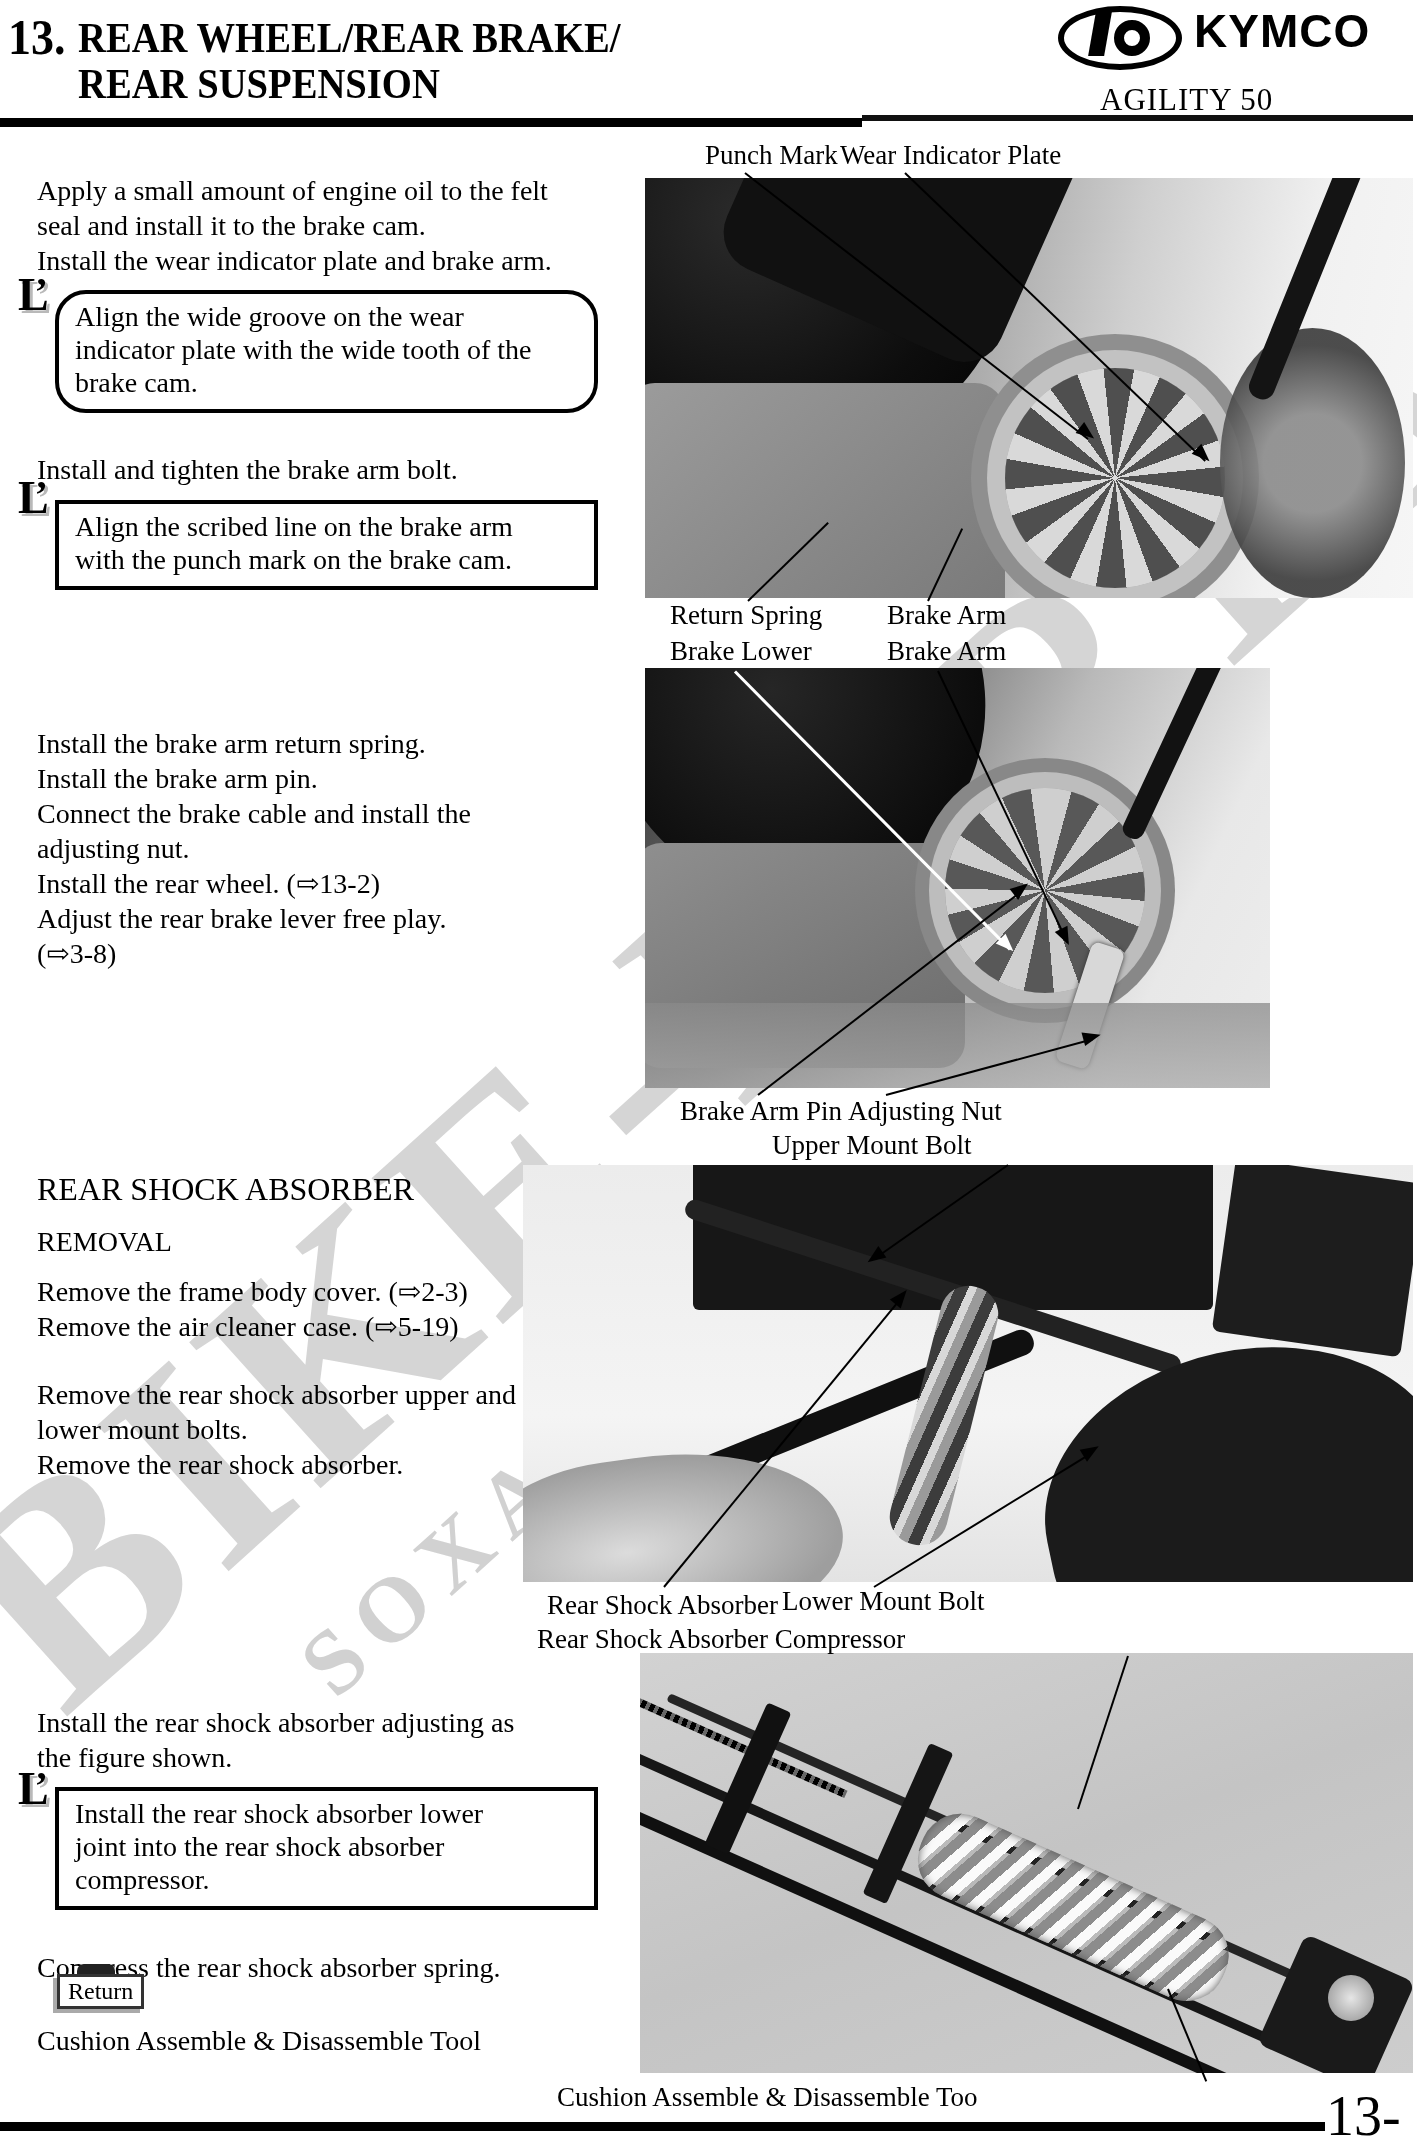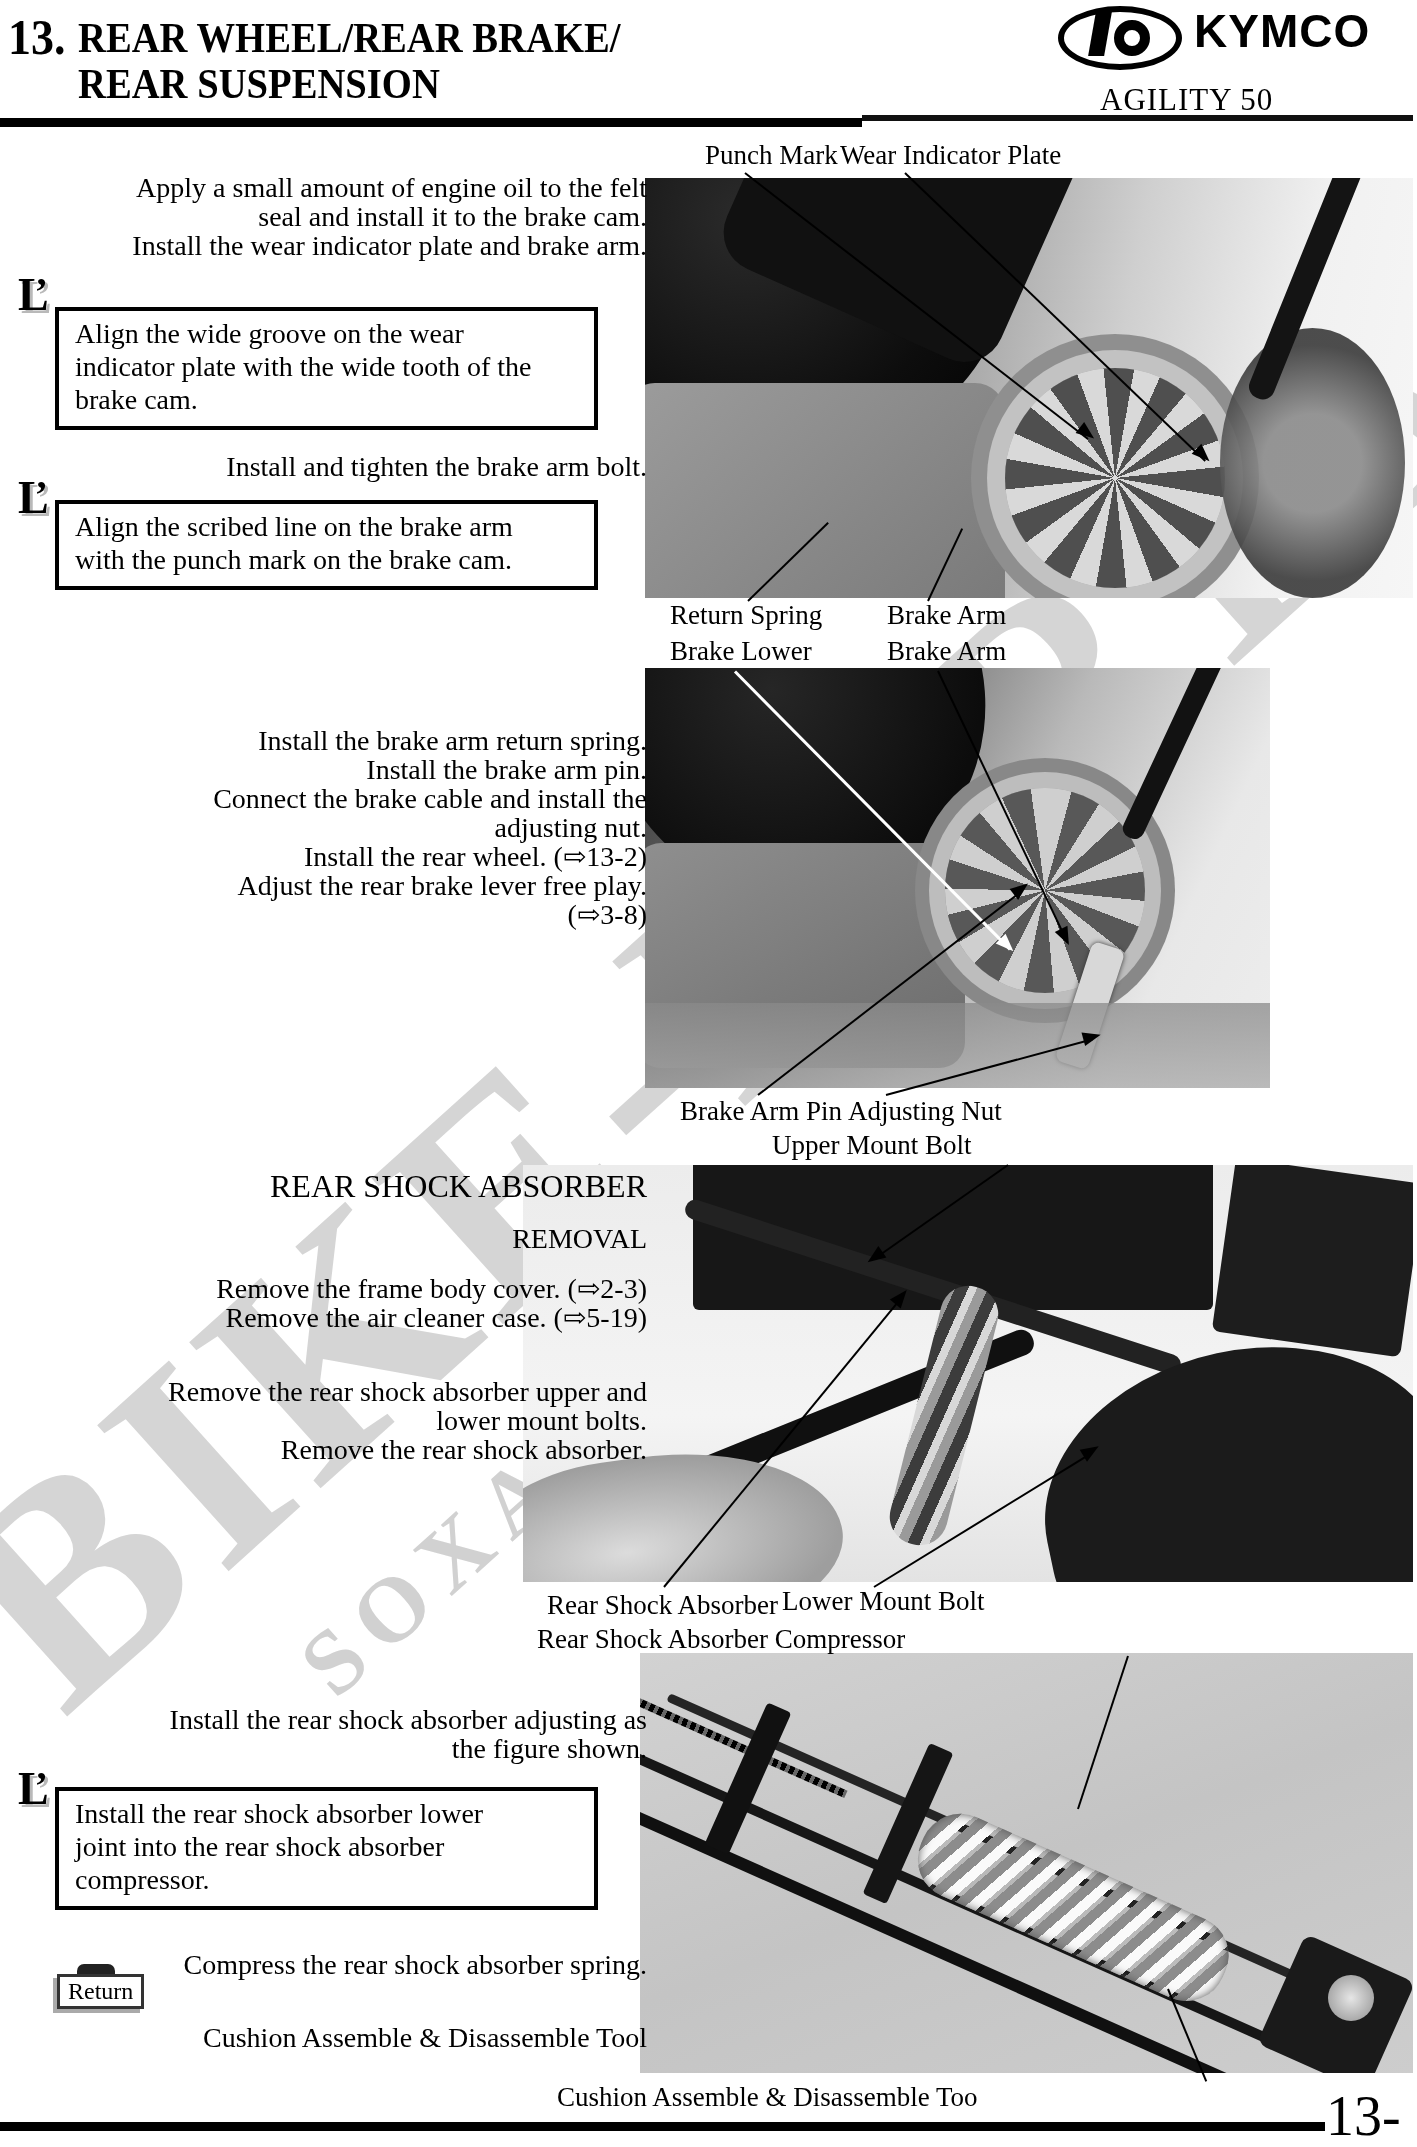--- a/index.html
+++ b/index.html
@@ -1,19 +1,19 @@
 <!DOCTYPE html>
 <html><head>
 <meta charset="utf-8">
 <style>
   html,body{margin:0;padding:0;background:#888;}
   .page{position:relative;width:1417px;height:2147px;background:#ffffff;overflow:hidden;
         font-family:"Liberation Serif","DejaVu Serif",serif;color:#000;}
   .abs{position:absolute;}
-  .para{position:absolute;font-size:28px;line-height:29px;white-space:pre-line;z-index:2;width:610px;text-align:right;}
+  .para{position:absolute;font-size:28px;line-height:35px;white-space:pre-line;z-index:2;width:610px;}
   .bold{font-weight:normal;}
   .notebox{position:absolute;left:55px;width:505px;border:4px solid #000;padding:6px 14px 10px 16px;
            font-size:28px;line-height:33px;white-space:pre-line;z-index:2;}
   .note-icon{position:absolute;left:18px;font-family:"Liberation Serif",serif;font-weight:bold;font-size:46px;
              line-height:46px;z-index:2;text-shadow:3px 3px 0 #b9b9b9;}
   .plabel{position:absolute;font-size:27px;z-index:4;white-space:nowrap;}
   .photo{position:absolute;overflow:hidden;z-index:1;}
   .shape{position:absolute;}
   .ld{position:absolute;height:2px;background:#000;transform-origin:0 50%;z-index:3;}
   .ldw{background:#fff;height:3px;}
@@ -46,21 +46,21 @@
   <div class="abs bold" style="left:1100px;top:82px;font-size:31px;letter-spacing:1px;z-index:2;">AGILITY 50</div>
 
   <div class="hrule" style="left:0;top:118px;width:862px;height:9px;"></div>
   <div class="hrule" style="left:862px;top:115px;width:551px;height:6px;background:#111;"></div>
 
   <div class="para" style="left:37px;top:173px;">Apply a small amount of engine oil to the felt
 seal and install it to the brake cam.
 Install the wear indicator plate and brake arm.</div>
 
   <div class="note-icon" style="top:272px;">Ľ</div>
-  <div class="notebox" style="top:307px;">Align the wide groove on the wear
+  <div class="notebox" style="top:290px;border-radius:31px;">Align the wide groove on the wear
 indicator plate with the wide tooth of the
 brake cam.</div>
 
   <div class="para" style="left:37px;top:452px;">Install and tighten the brake arm bolt.</div>
 
   <div class="note-icon" style="top:475px;">Ľ</div>
   <div class="notebox" style="top:500px;">Align the scribed line on the brake arm
 with the punch mark on the brake cam.</div>
 
   <div class="para" style="left:37px;top:680px;margin-top:46px;">Install the brake arm return spring.

